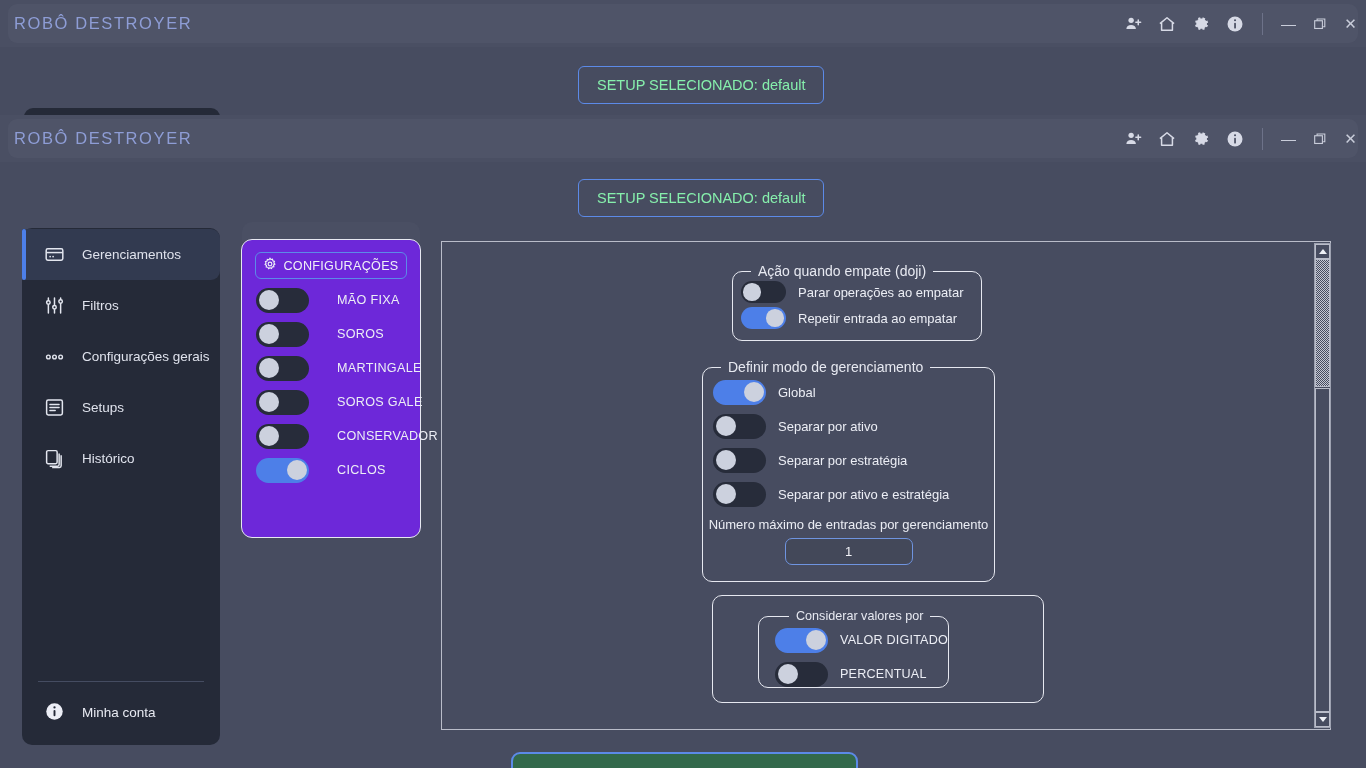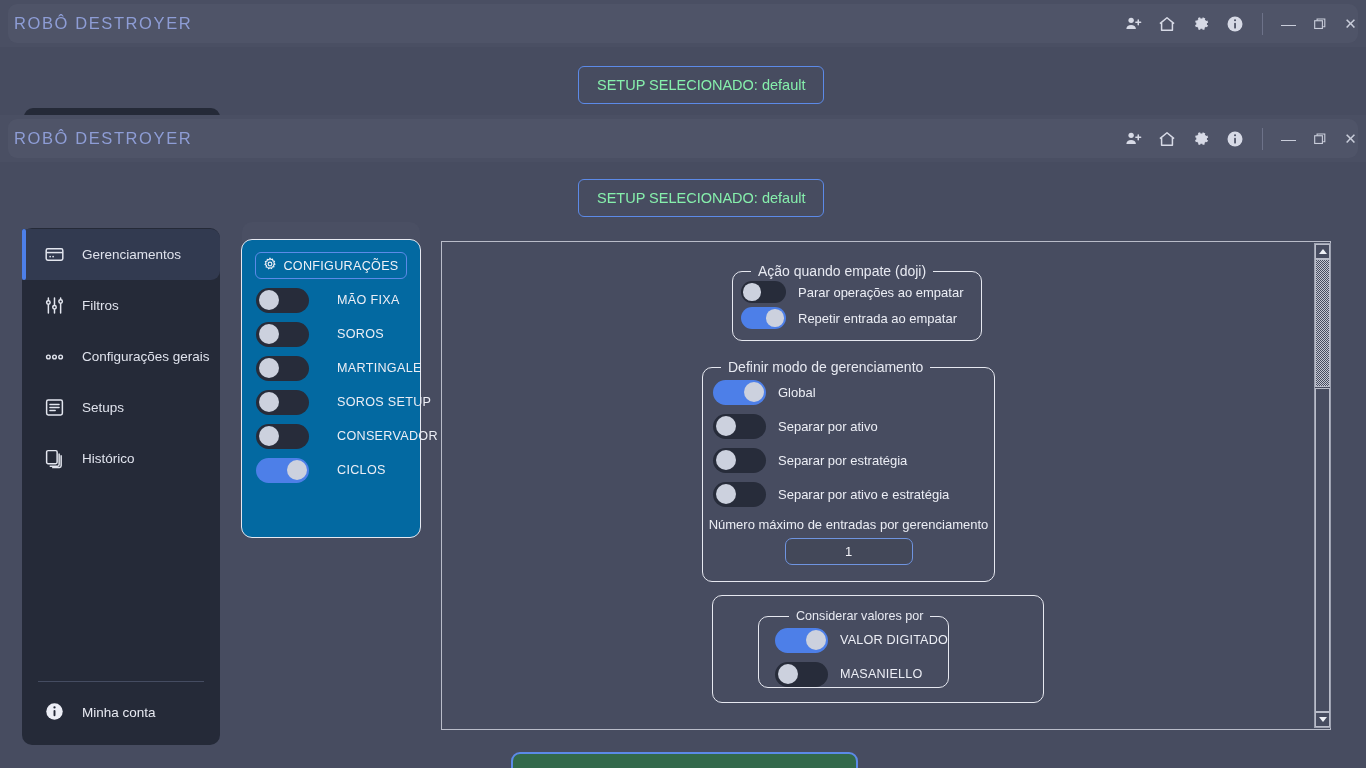--- a/index.html
+++ b/index.html
@@ -116,21 +116,21 @@
   .side-acct {
     display: flex; align-items: center;
     height: 63px; padding-left: 22px; font-size: 13.5px;
   }
   .side-acct .si-ico { width: 26px; margin-right: 12px; }
 
   
   .cfg-panel {
     position: absolute; left: 241px; top: 239px;
     width: 180px; height: 299px;
-    background: #0369a1;
+    background: #6d28d9;
     border: 1.6px solid #e6e8f0;
     border-radius: 11px;
   }
   .cfg-head {
     margin: 12px auto 0;
     width: 152px; height: 27px;
     border: 1.4px solid #5c8ae8; border-radius: 6px;
     display: flex; align-items: center; justify-content: center;
     gap: 6px;
     font-size: 12.6px; letter-spacing: .3px;
@@ -461,21 +461,21 @@
     <div class="cfg-row">
       <div class="tgl">
           <span class="knob"></span>
         </div>
       <span class="lbl">MARTINGALE</span>
     </div>
     <div class="cfg-row">
       <div class="tgl">
           <span class="knob"></span>
         </div>
-      <span class="lbl">SOROS SETUP</span>
+      <span class="lbl">SOROS GALE</span>
     </div>
     <div class="cfg-row">
       <div class="tgl">
           <span class="knob"></span>
         </div>
       <span class="lbl">CONSERVADOR</span>
     </div>
     <div class="cfg-row">
       <div class="tgl on">
           <span class="knob"></span>
@@ -540,21 +540,21 @@
         <div class="crow">
           <div class="tgl" style="background:#4d7fe8">
               <span class="knob" style="left:auto;right:2.5px"></span>
             </div>
           <span class="lbl">VALOR DIGITADO</span>
         </div>
         <div class="crow">
           <div class="tgl">
               <span class="knob"></span>
             </div>
-          <span class="lbl">MASANIELLO</span>
+          <span class="lbl">PERCENTUAL</span>
         </div>
       </fieldset>
     </fieldset>
 
   </div>
 </div>
 
 <div class="vsb">
   <div class="vsb-btn up">
       <i></i>

